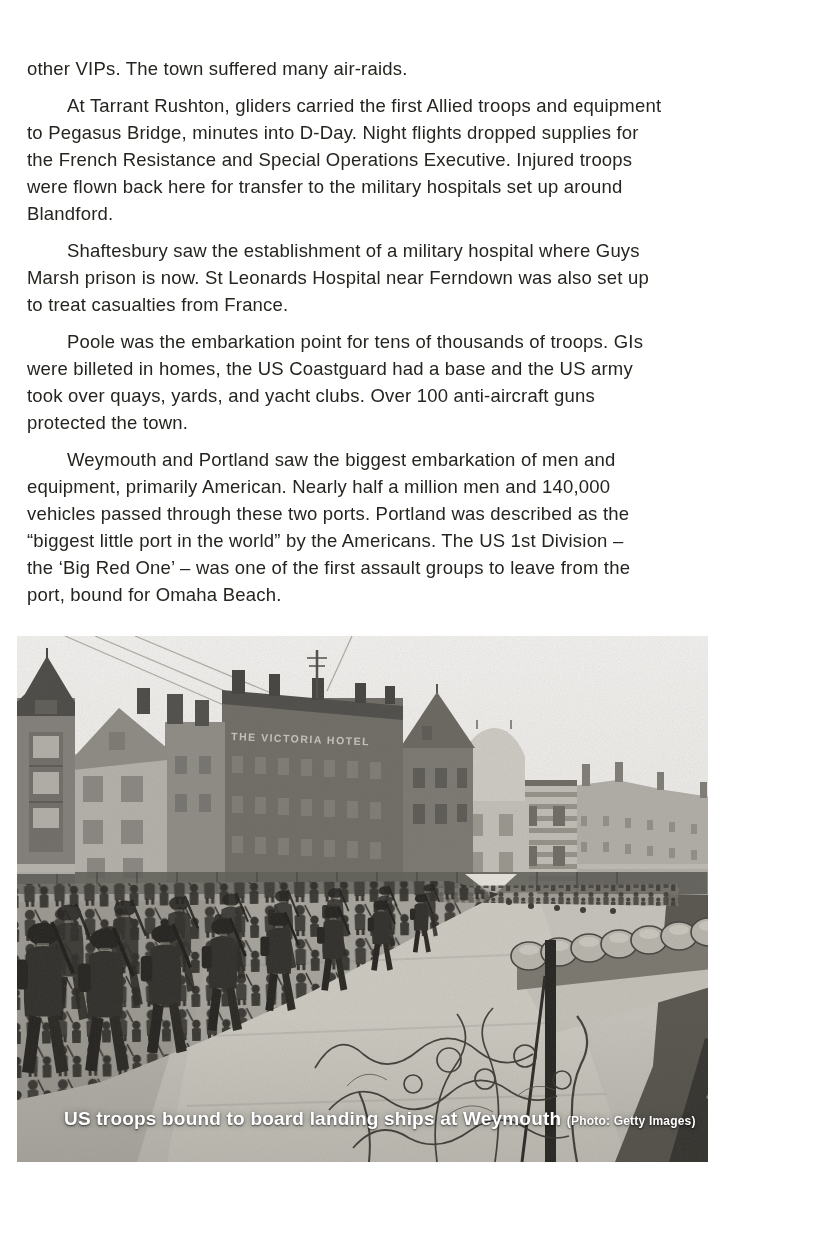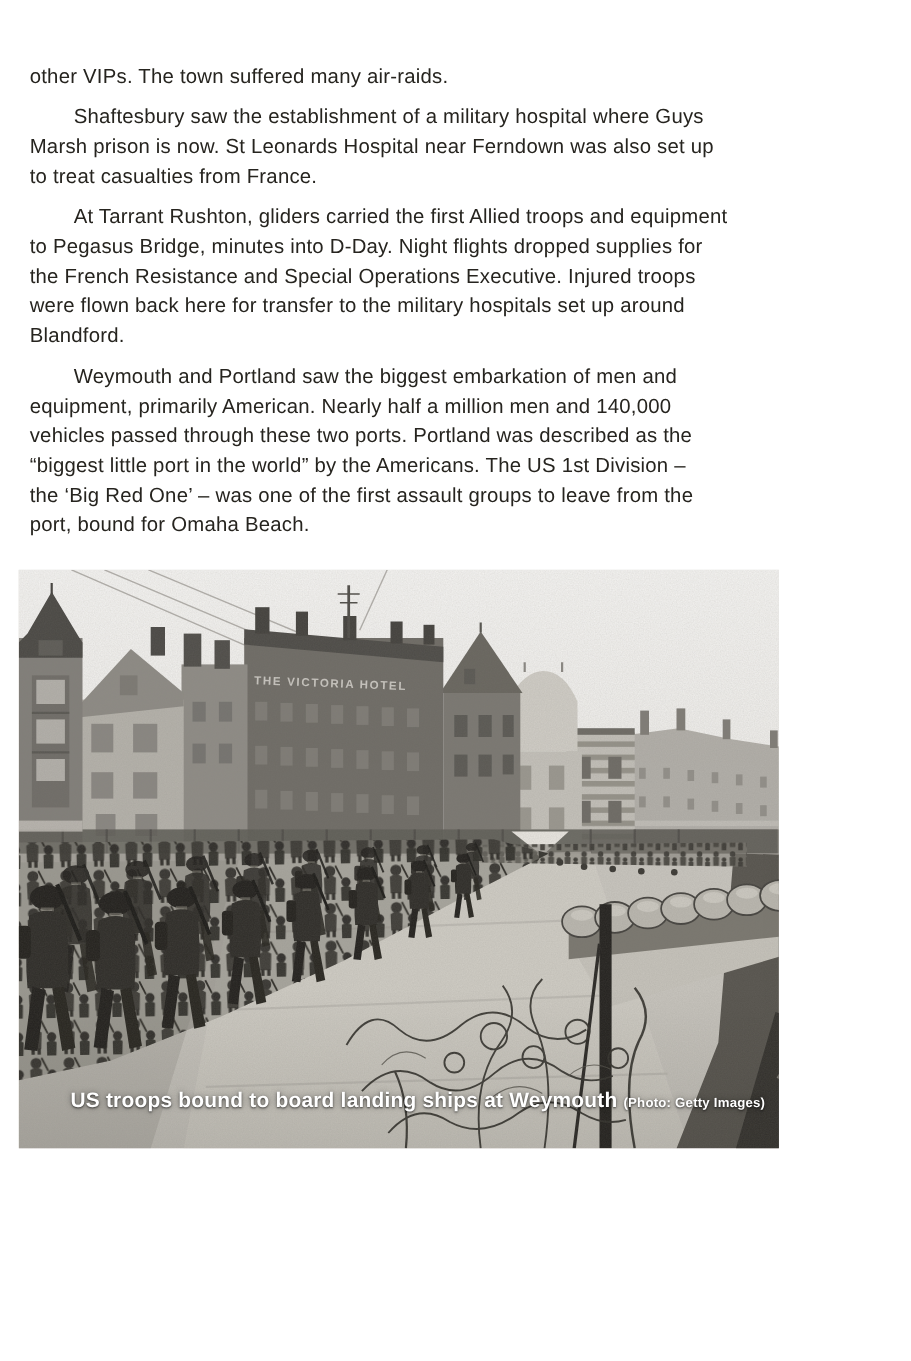--- a/index.html
+++ b/index.html
@@ -40,28 +40,32 @@
     text-shadow:0 1px 2px rgba(0,0,0,0.65),0 0 6px rgba(0,0,0,0.35);
   }
   .photo-caption .credit{font-size:12px;}
 </style>
 </head>
 <body>
 
 <div class="page">
   <div class="content">
     <p class="para">other VIPs. The town suffered many air-raids.</p>
-    <p class="para indent">Shaftesbury saw the establishment of a military hospital where Guys
-Marsh prison is now. St Leonards Hospital near Ferndown was also set up
-to treat casualties from France.</p>
     <p class="para indent">At Tarrant Rushton, gliders carried the first Allied troops and equipment
 to Pegasus Bridge, minutes into D-Day. Night flights dropped supplies for
 the French Resistance and Special Operations Executive. Injured troops
 were flown back here for transfer to the military hospitals set up around
 Blandford.</p>
+    <p class="para indent">Shaftesbury saw the establishment of a military hospital where Guys
+Marsh prison is now. St Leonards Hospital near Ferndown was also set up
+to treat casualties from France.</p>
+    <p class="para indent">Poole was the embarkation point for tens of thousands of troops. GIs
+were billeted in homes, the US Coastguard had a base and the US army
+took over quays, yards, and yacht clubs. Over 100 anti-aircraft guns
+protected the town.</p>
     <p class="para indent">Weymouth and Portland saw the biggest embarkation of men and
 equipment, primarily American. Nearly half a million men and 140,000
 vehicles passed through these two ports. Portland was described as the
 “biggest little port in the world” by the Americans. The US 1st Division –
 the ‘Big Red One’ – was one of the first assault groups to leave from the
 port, bound for Omaha Beach.</p>
 
     <figure class="photo" style="margin-left:-10px;margin-right:0;">
       <svg viewBox="0 0 758 526" preserveAspectRatio="none" aria-hidden="true">
         <defs>

